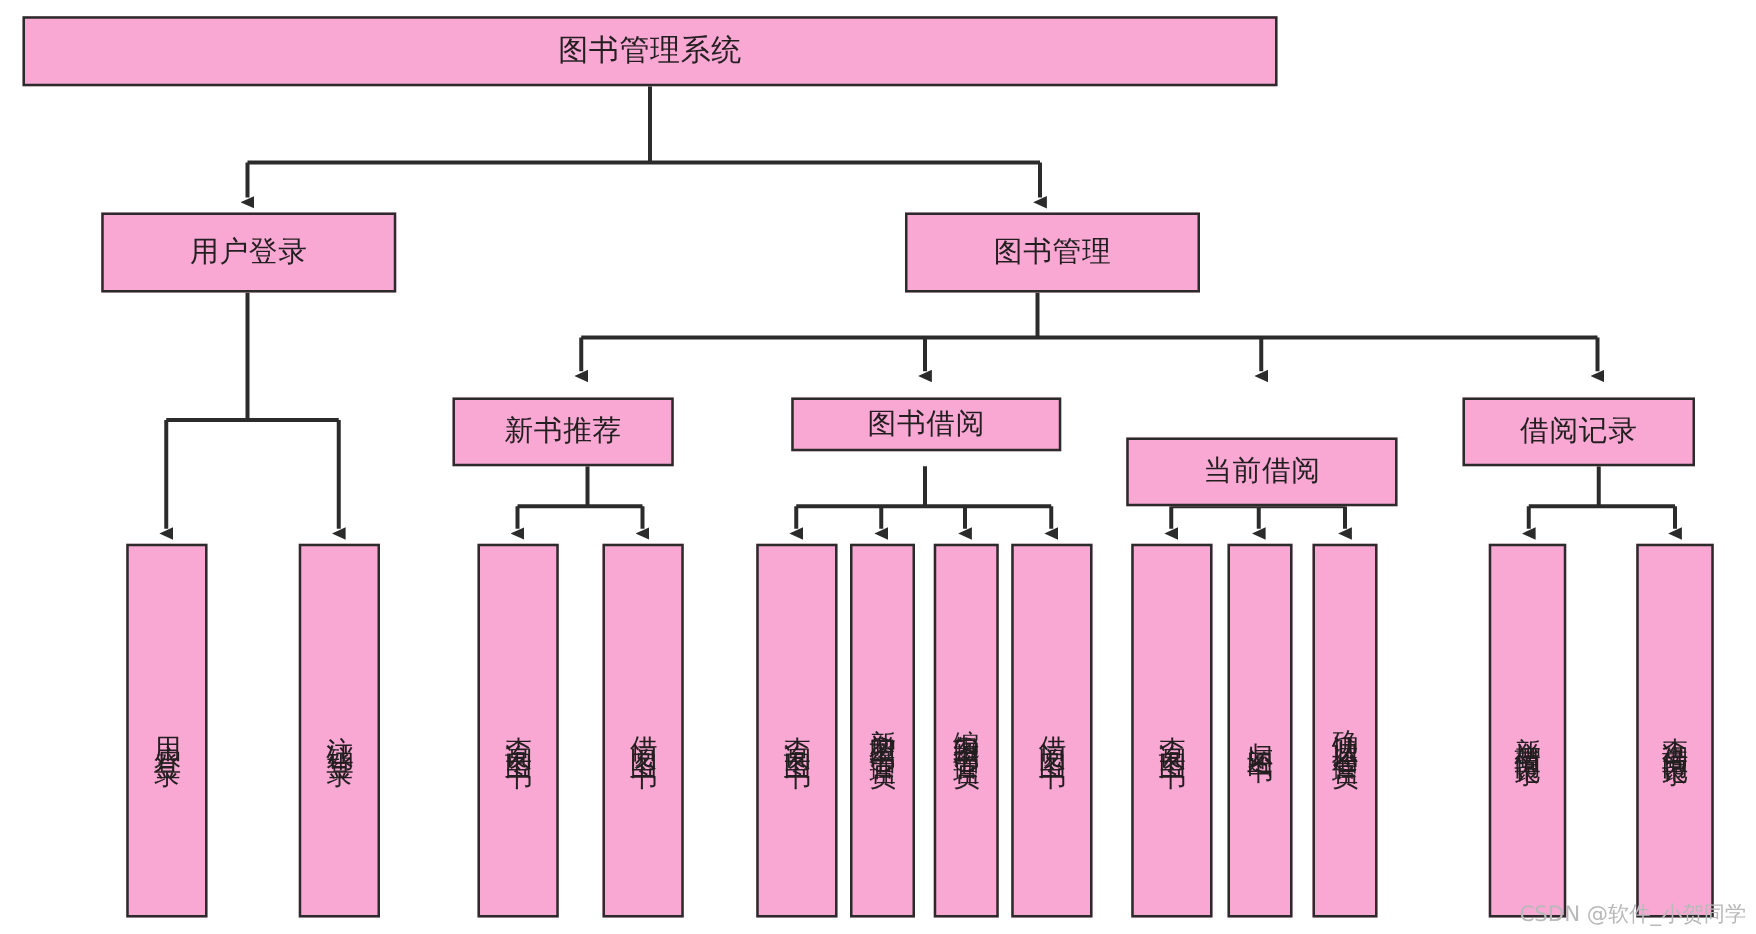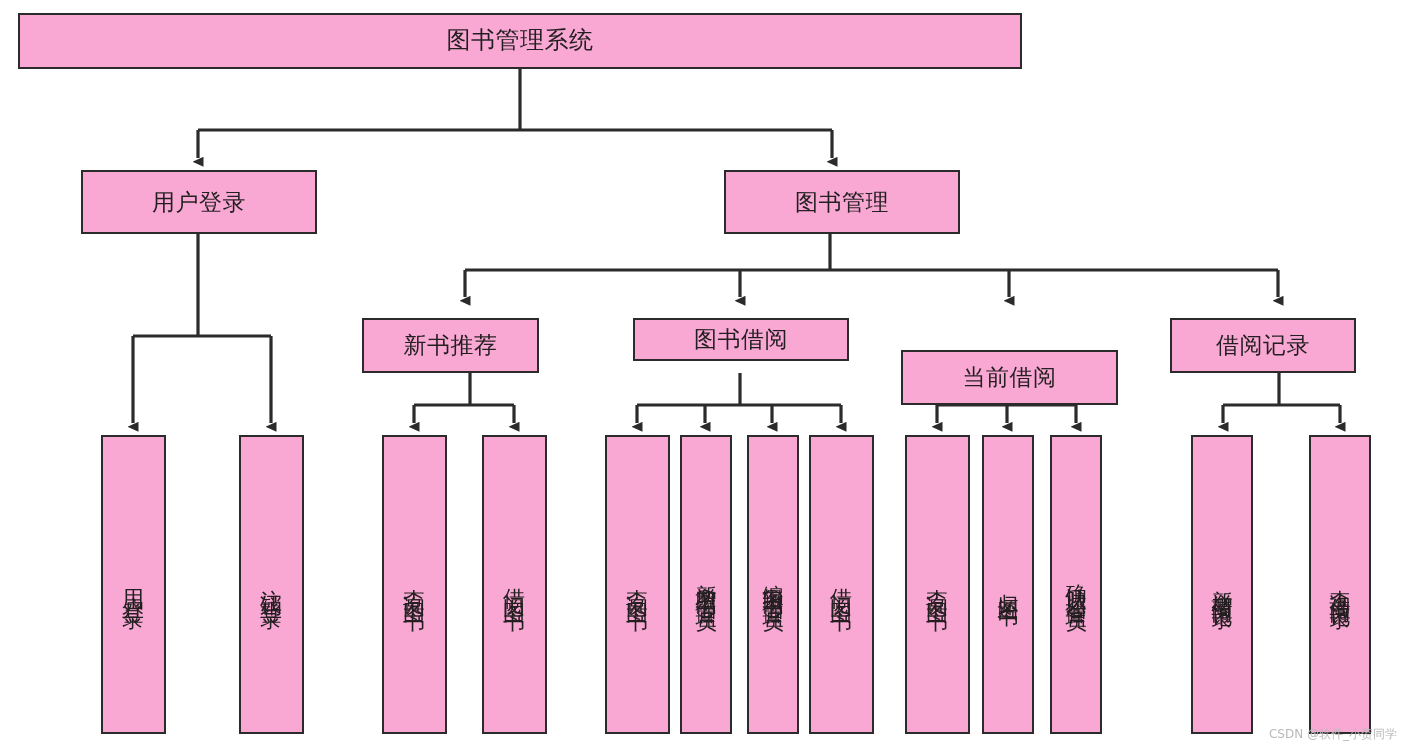--- a/index.html
+++ b/index.html
@@ -63,21 +63,21 @@
   }
   .node.vert.narrow .label{
     font-size:21px;
     letter-spacing:4px;
   }
   
   #watermark{
     position:absolute;
     right:8px;
     bottom:4px;
-    font-size:12px;
+    font-size:17px;
     color:#b9b9b9;
     z-index:5;
     white-space:nowrap;
     font-family:"DejaVu Sans","Liberation Sans",sans-serif;
   }
 </style>
 </head>
 <body>
 
 <div id="canvas">

